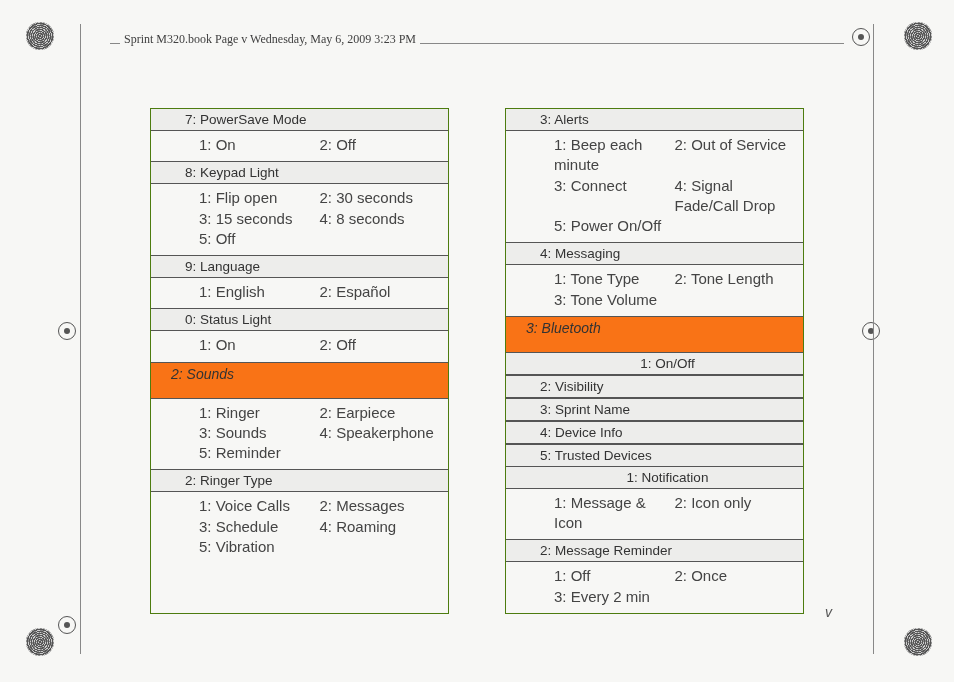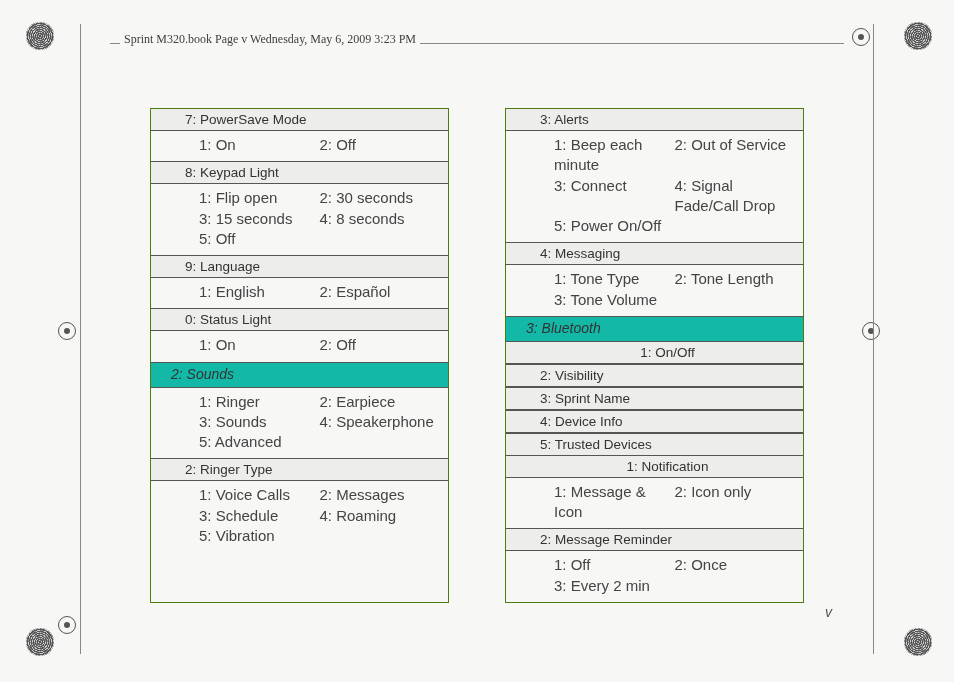--- a/index.html
+++ b/index.html
@@ -43,24 +43,24 @@
     padding:0 4px;
     font-family: "Times New Roman", serif;
   }
   .vline { position:absolute; top:0; bottom:0; width:1px; background:#888; }
   .columns {
     position:absolute; left:70px; right:70px; top:84px;
     display:flex; gap:56px;
   }
   .col { flex:1; border:1px solid #4d7c0f; }
   .sect {
-    background:#14b8a6;
+    background:#f97316;
     border-top:1px solid #555;
     border-bottom:1px solid #555;
-    padding:3px 8px 5px 0;
+    padding:3px 8px 16px 0;
     font-style:italic;
     font-size:14px;
   }
   .col .sect:first-child { border-top:none; }
   .sub {
     background:#ededeb;
     border-top:1px solid #555;
     border-bottom:1px solid #555;
     padding:3px 8px 3px 0;
     font-size:13.5px;
@@ -159,21 +159,21 @@
       <div class="opt ind3">
         <span>1: On</span>
           <span>2: Off</span>
       </div>
       <div class="sect ind1">2: Sounds</div>
       <div class="opt ind3">
         <span>1: Ringer</span>
           <span>2: Earpiece</span>
         <span>3: Sounds</span>
           <span>4: Speakerphone</span>
-        <span>5: Advanced</span>
+        <span>5: Reminder</span>
       </div>
       <div class="sub ind2">2: Ringer Type</div>
       <div class="opt ind3" style="border-bottom:none">
         <span>1: Voice Calls</span>
           <span>2: Messages</span>
         <span>3: Schedule</span>
           <span>4: Roaming</span>
         <span>5: Vibration</span>
       </div>
     </div>

